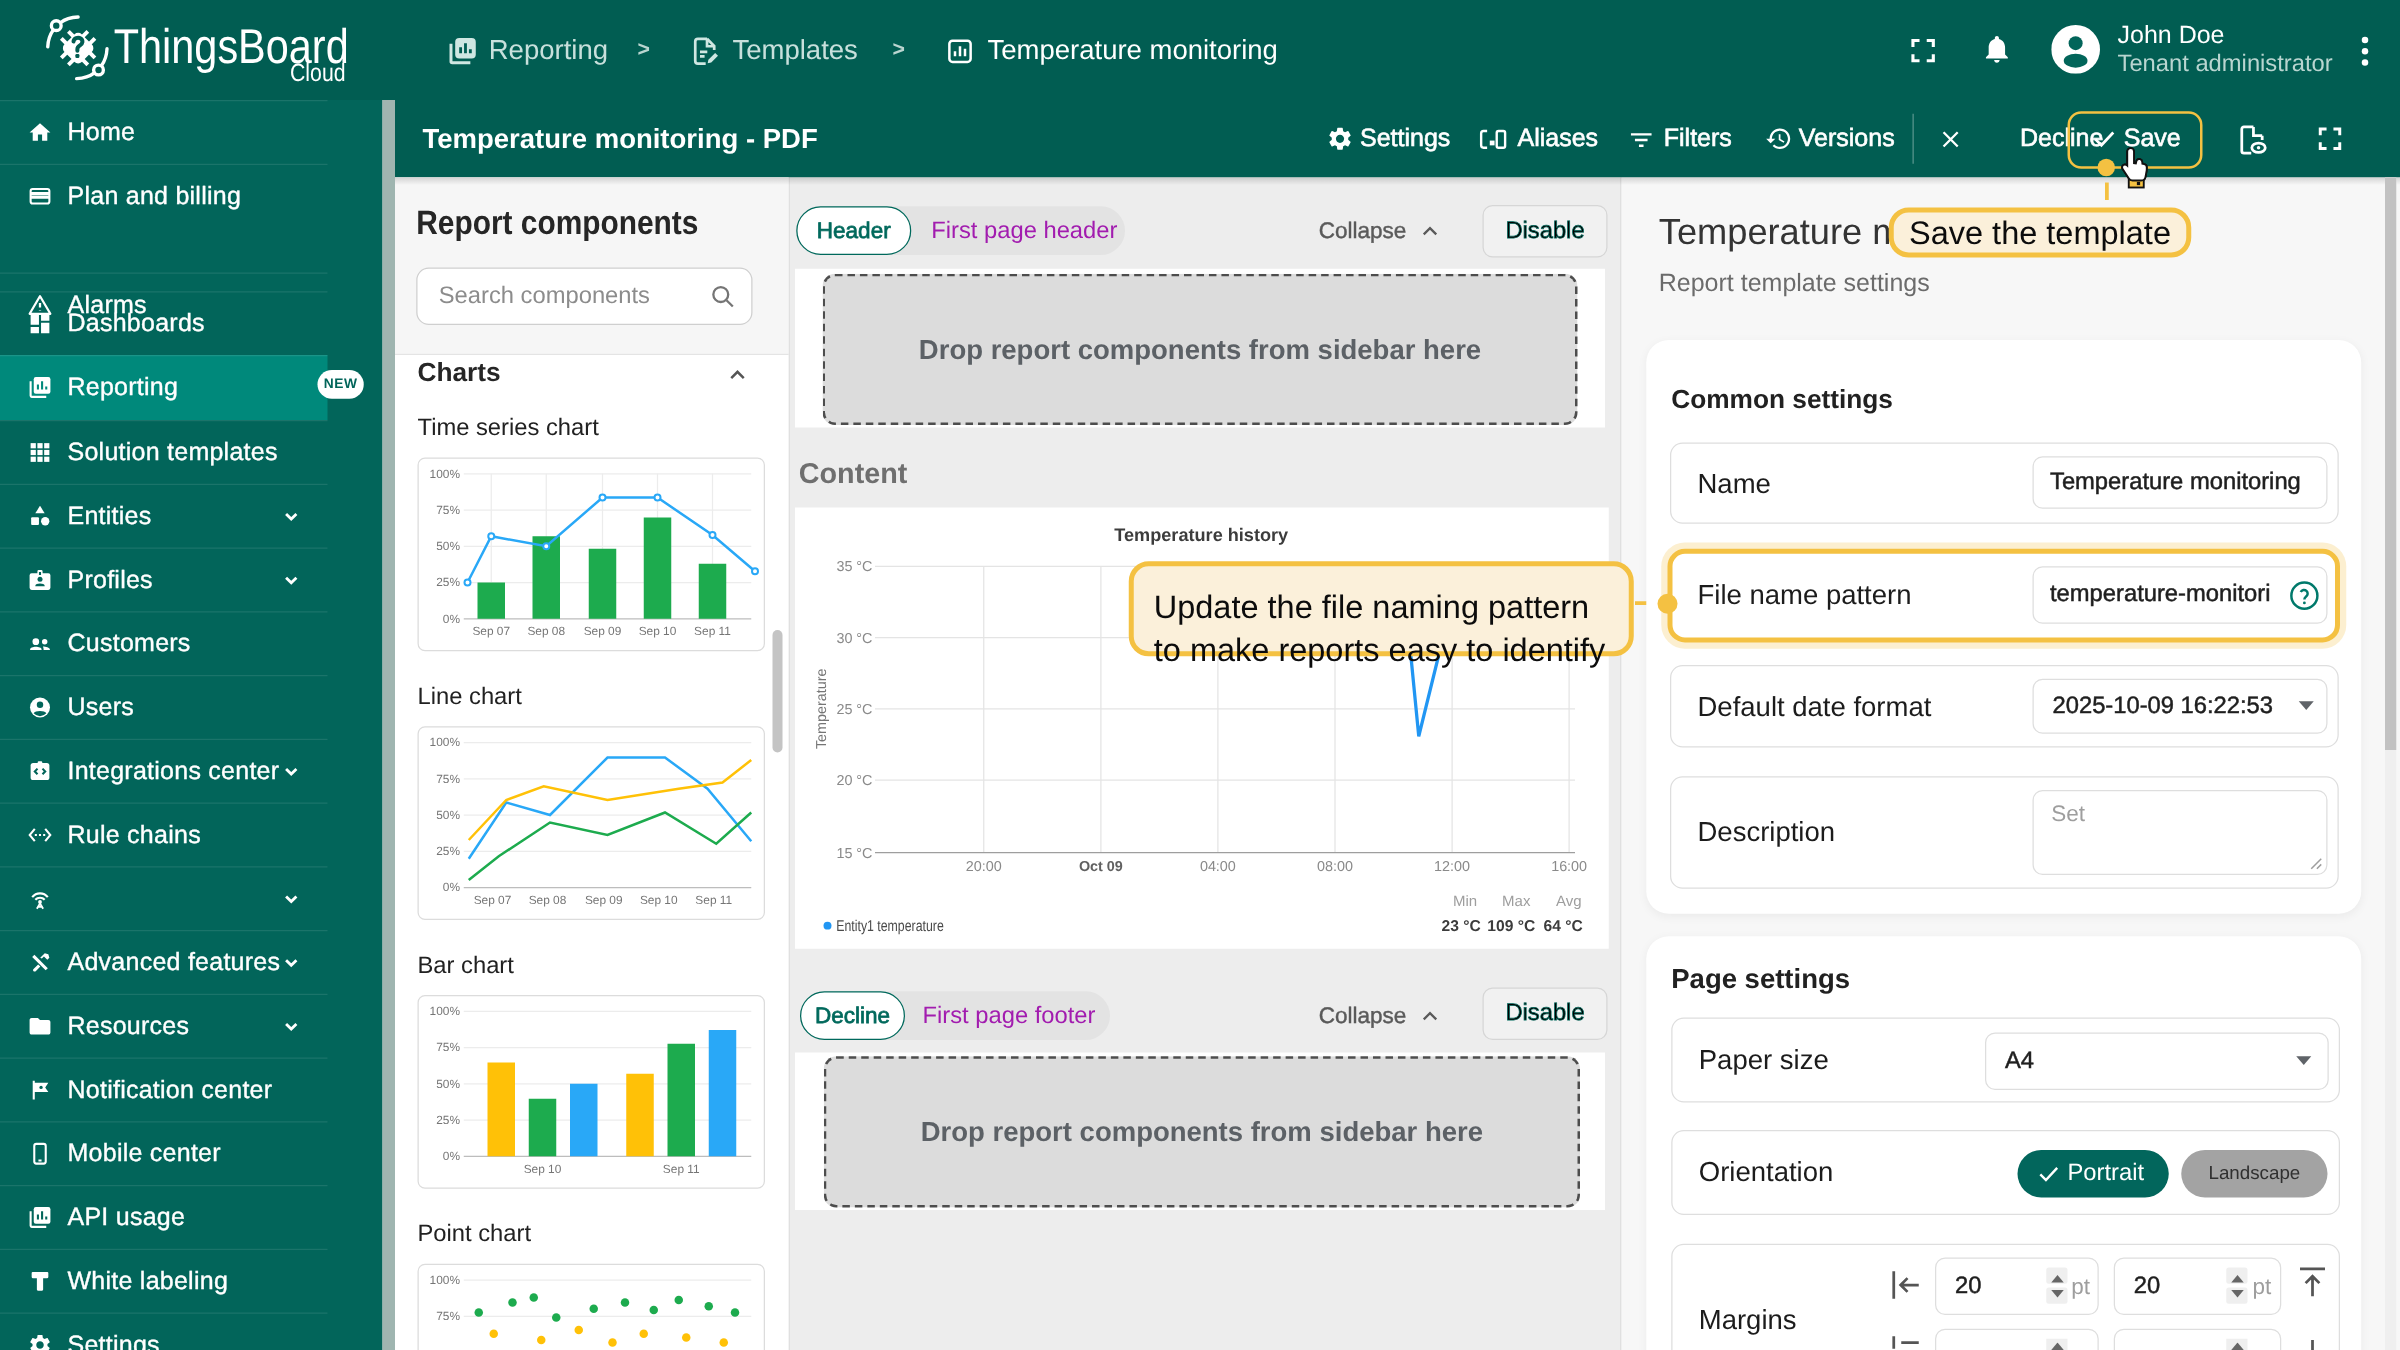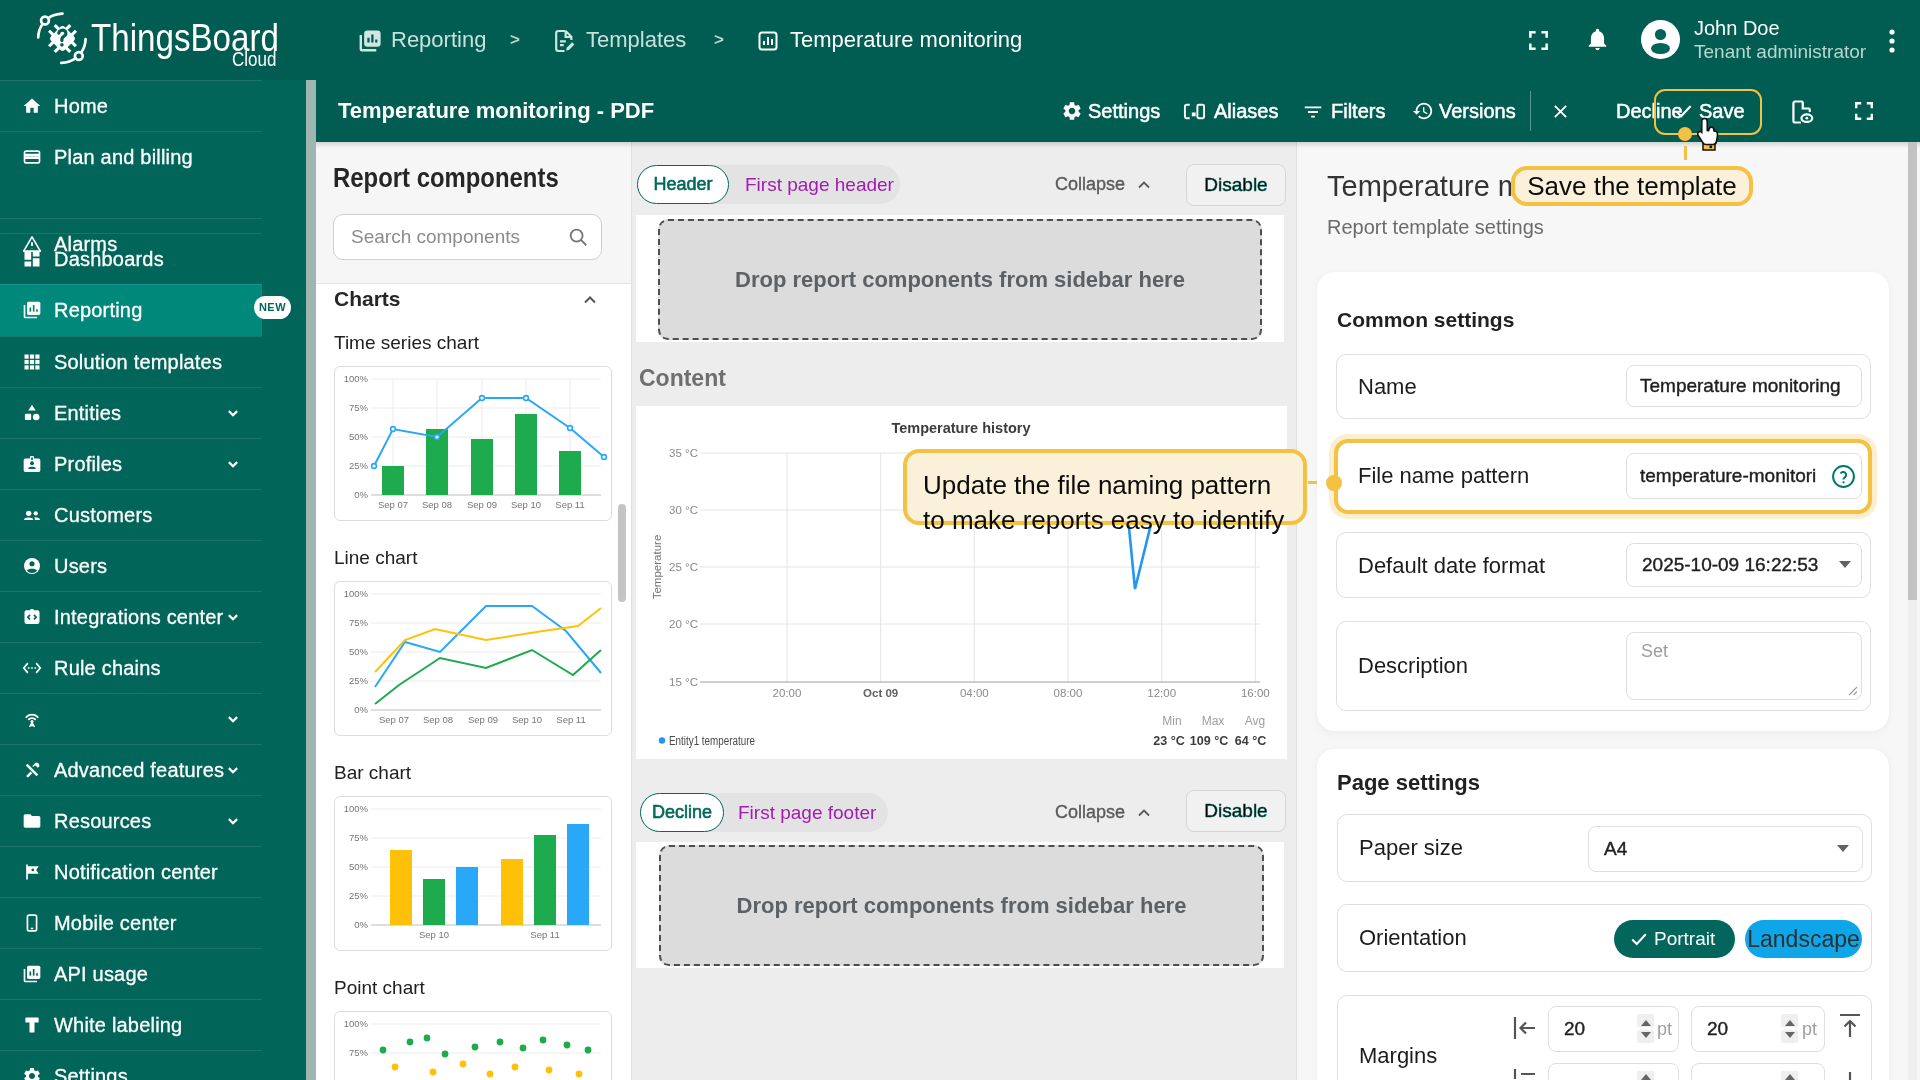--- a/index.html
+++ b/index.html
@@ -644,21 +644,21 @@
         <path d="M1 1 L7 8 L13 1 Z" fill="#5f6368"></path>
       </svg>
 
     <div class="rowbox" style="left:1337px;top:904px;width:535px;height:68px;"></div>
     <div class="rowlabel" style="left:1359px;top:925px;">Orientation</div>
     <div class="abs" style="left:1614px;top:920px;width:121px;height:38px;background:#02665c;border-radius:19px;"></div>
     <svg class="abs" style="left:1630px;top:932px" width="18" height="15" viewBox="0 0 24 20" fill="none" stroke="#fff" stroke-width="2.6">
         <path d="M3 10 L9 16 L21 3"></path>
       </svg>
     <div class="abs" style="left:1654px;top:920px;height:38px;line-height:38px;font-size:19px;color:#fff;">Portrait</div>
-    <div class="abs" style="left:1745px;top:920px;width:117px;height:38px;background:#0ea5e9;border-radius:19px;color:#303030;font-size:23px;text-align:center;line-height:38px;">Landscape</div>
+    <div class="abs" style="left:1745px;top:920px;width:117px;height:38px;background:#a3a3a3;border-radius:19px;color:#303030;font-size:15px;text-align:center;line-height:38px;">Landscape</div>
 
     <div class="rowbox" style="left:1337px;top:995px;width:535px;height:120px;"></div>
     <div class="rowlabel" style="left:1359px;top:1043px;">Margins</div>
     <svg class="abs" style="left:1512px;top:1014px" width="26" height="28" viewBox="0 0 26 28" fill="none" stroke="#555" stroke-width="2.2">
       <path d="M3 3 V25 M23 14 H9 M14 8.5 L8.5 14 L14 19.5"></path>
     </svg>
     <div class="valbox" style="left:1548px;top:1006px;width:131px;height:46px;"></div>
     <div class="abs valtext" style="left:1564px;top:1006px;height:46px;line-height:46px;font-size:19px;">20</div>
     <div class="abs" style="left:1637px;top:1014px;width:17px;height:13px;background:#efefef;border-radius:2px;"></div>
     <div class="abs" style="left:1637px;top:1030px;width:17px;height:13px;background:#efefef;border-radius:2px;"></div>

